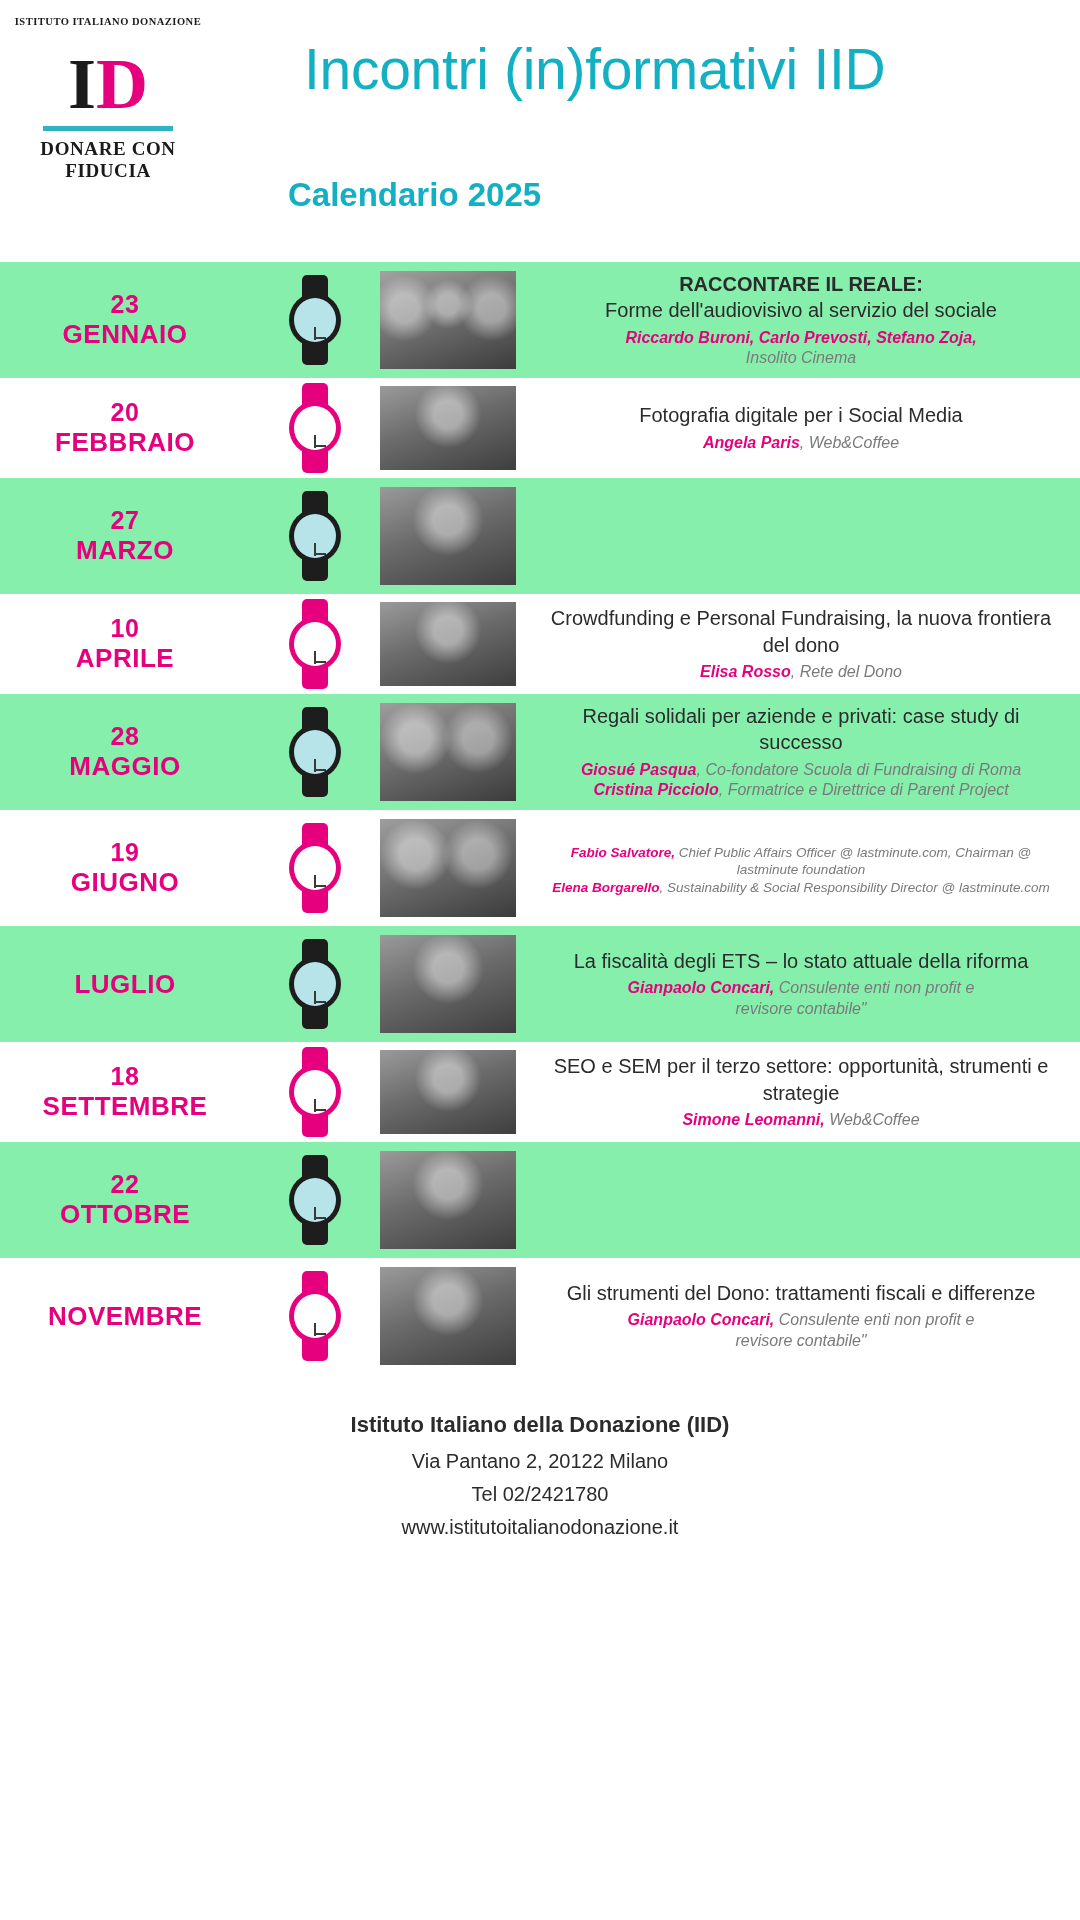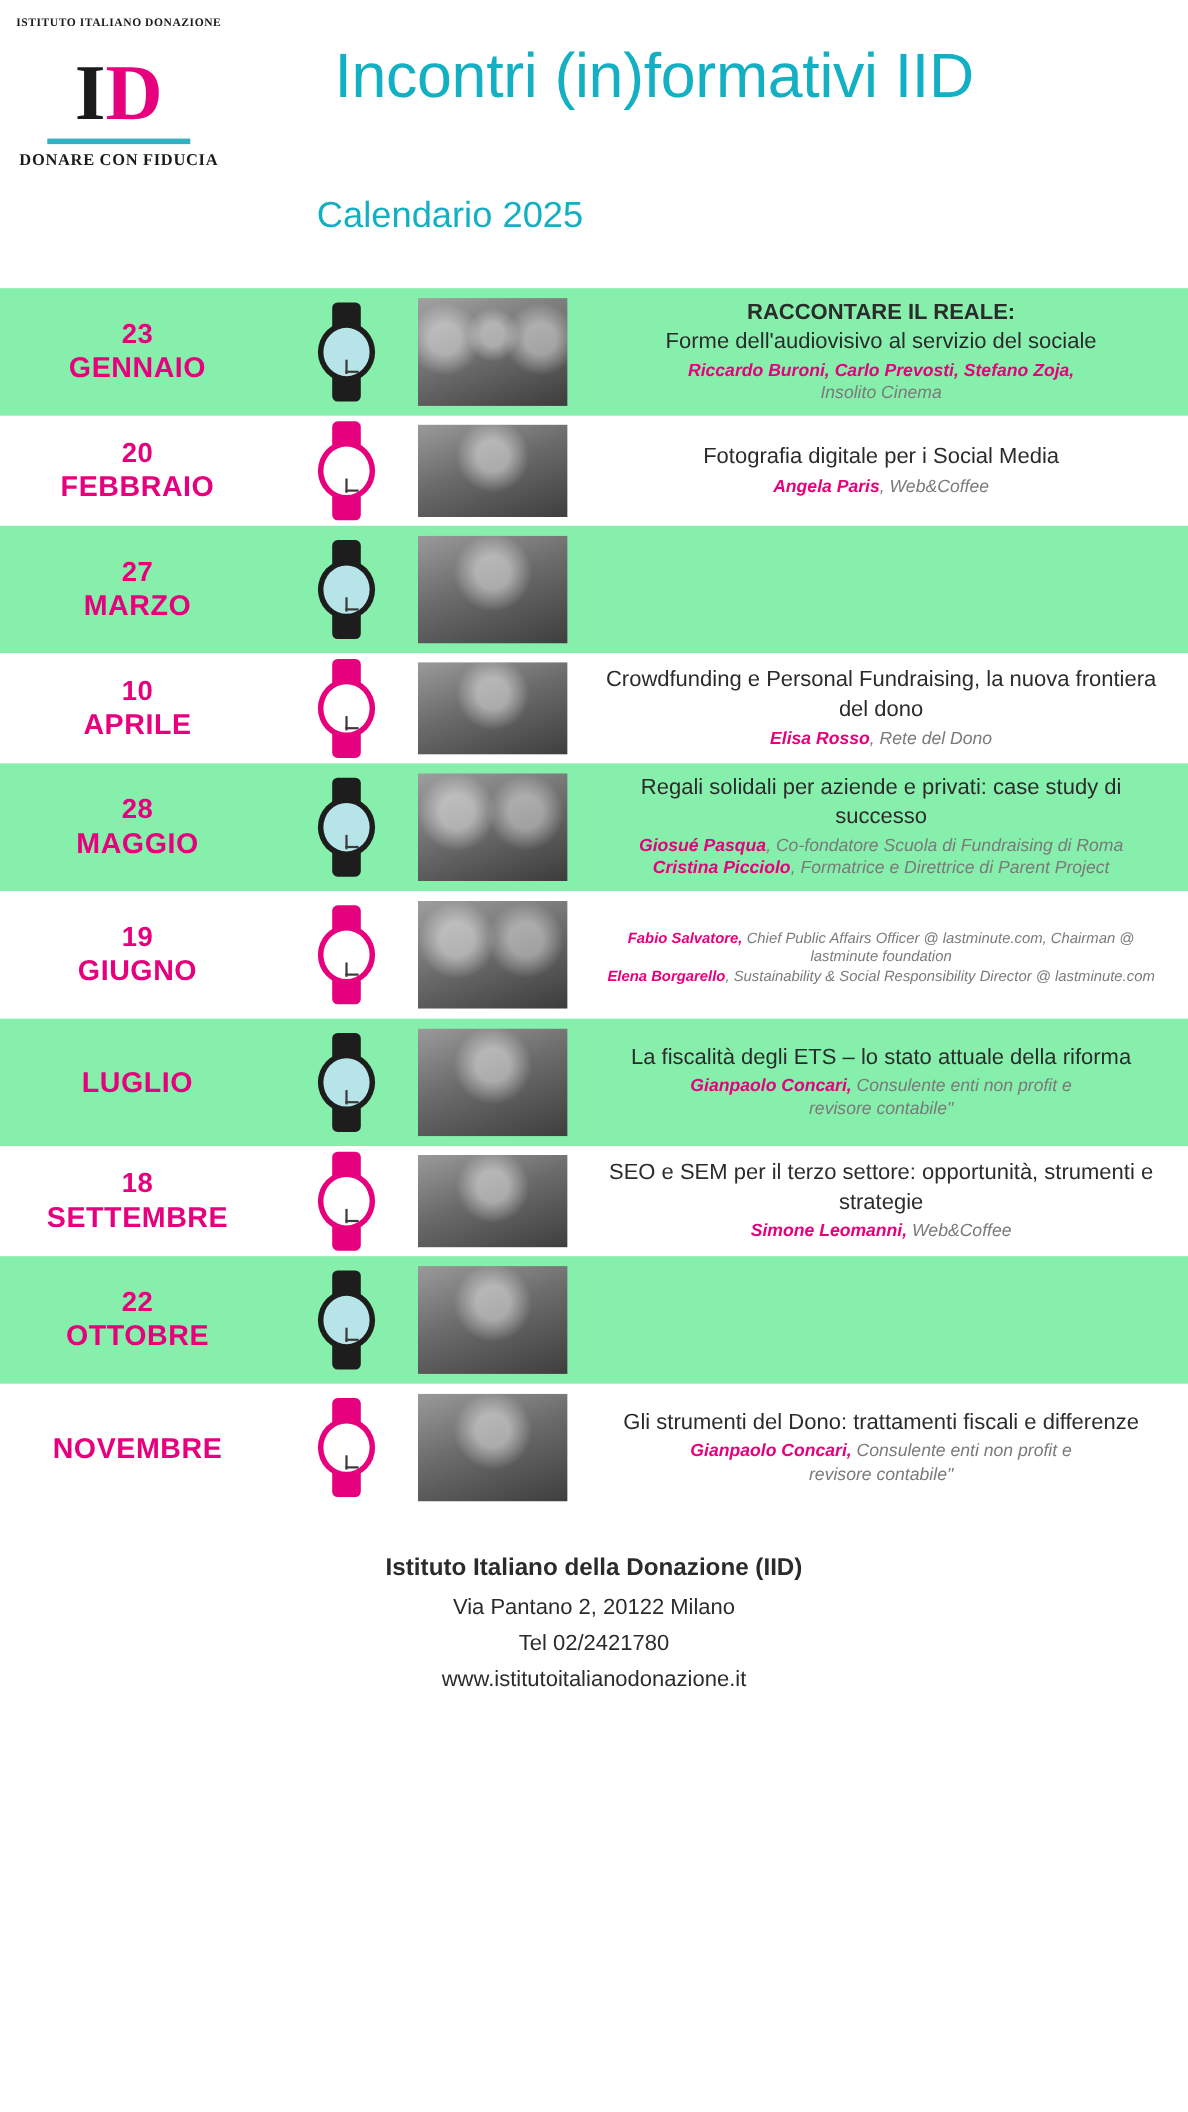--- a/index.html
+++ b/index.html
@@ -67,42 +67,42 @@
     width: 130px;
     height: 5px;
     background: #2fb3c4;
   }
   .logo-sub {
     position: absolute;
     top: 124px;
     left: 0;
     width: 100%;
     font-family: "Liberation Serif", serif;
-    font-size: 15px;
+    font-size: 19px;
     font-weight: bold;
     letter-spacing: .6px;
     color: #1b1b1b;
   }
 
   .title-main {
     position: absolute;
     left: 270px;
     top: 36px;
     font-size: 57px;
     font-weight: normal;
     color: #13b0c4;
     letter-spacing: -0.3px;
     margin-left: 34px;
   }
   .title-sub {
     position: absolute;
     left: 288px;
     top: 176px;
     font-size: 33px;
-    font-weight: normal;
+    font-weight: bold;
     color: #13b0c4;
   }
 
   
   .rows { width: 1080px; }
   .row {
     display: flex;
     align-items: center;
     width: 1080px;
     position: relative;

